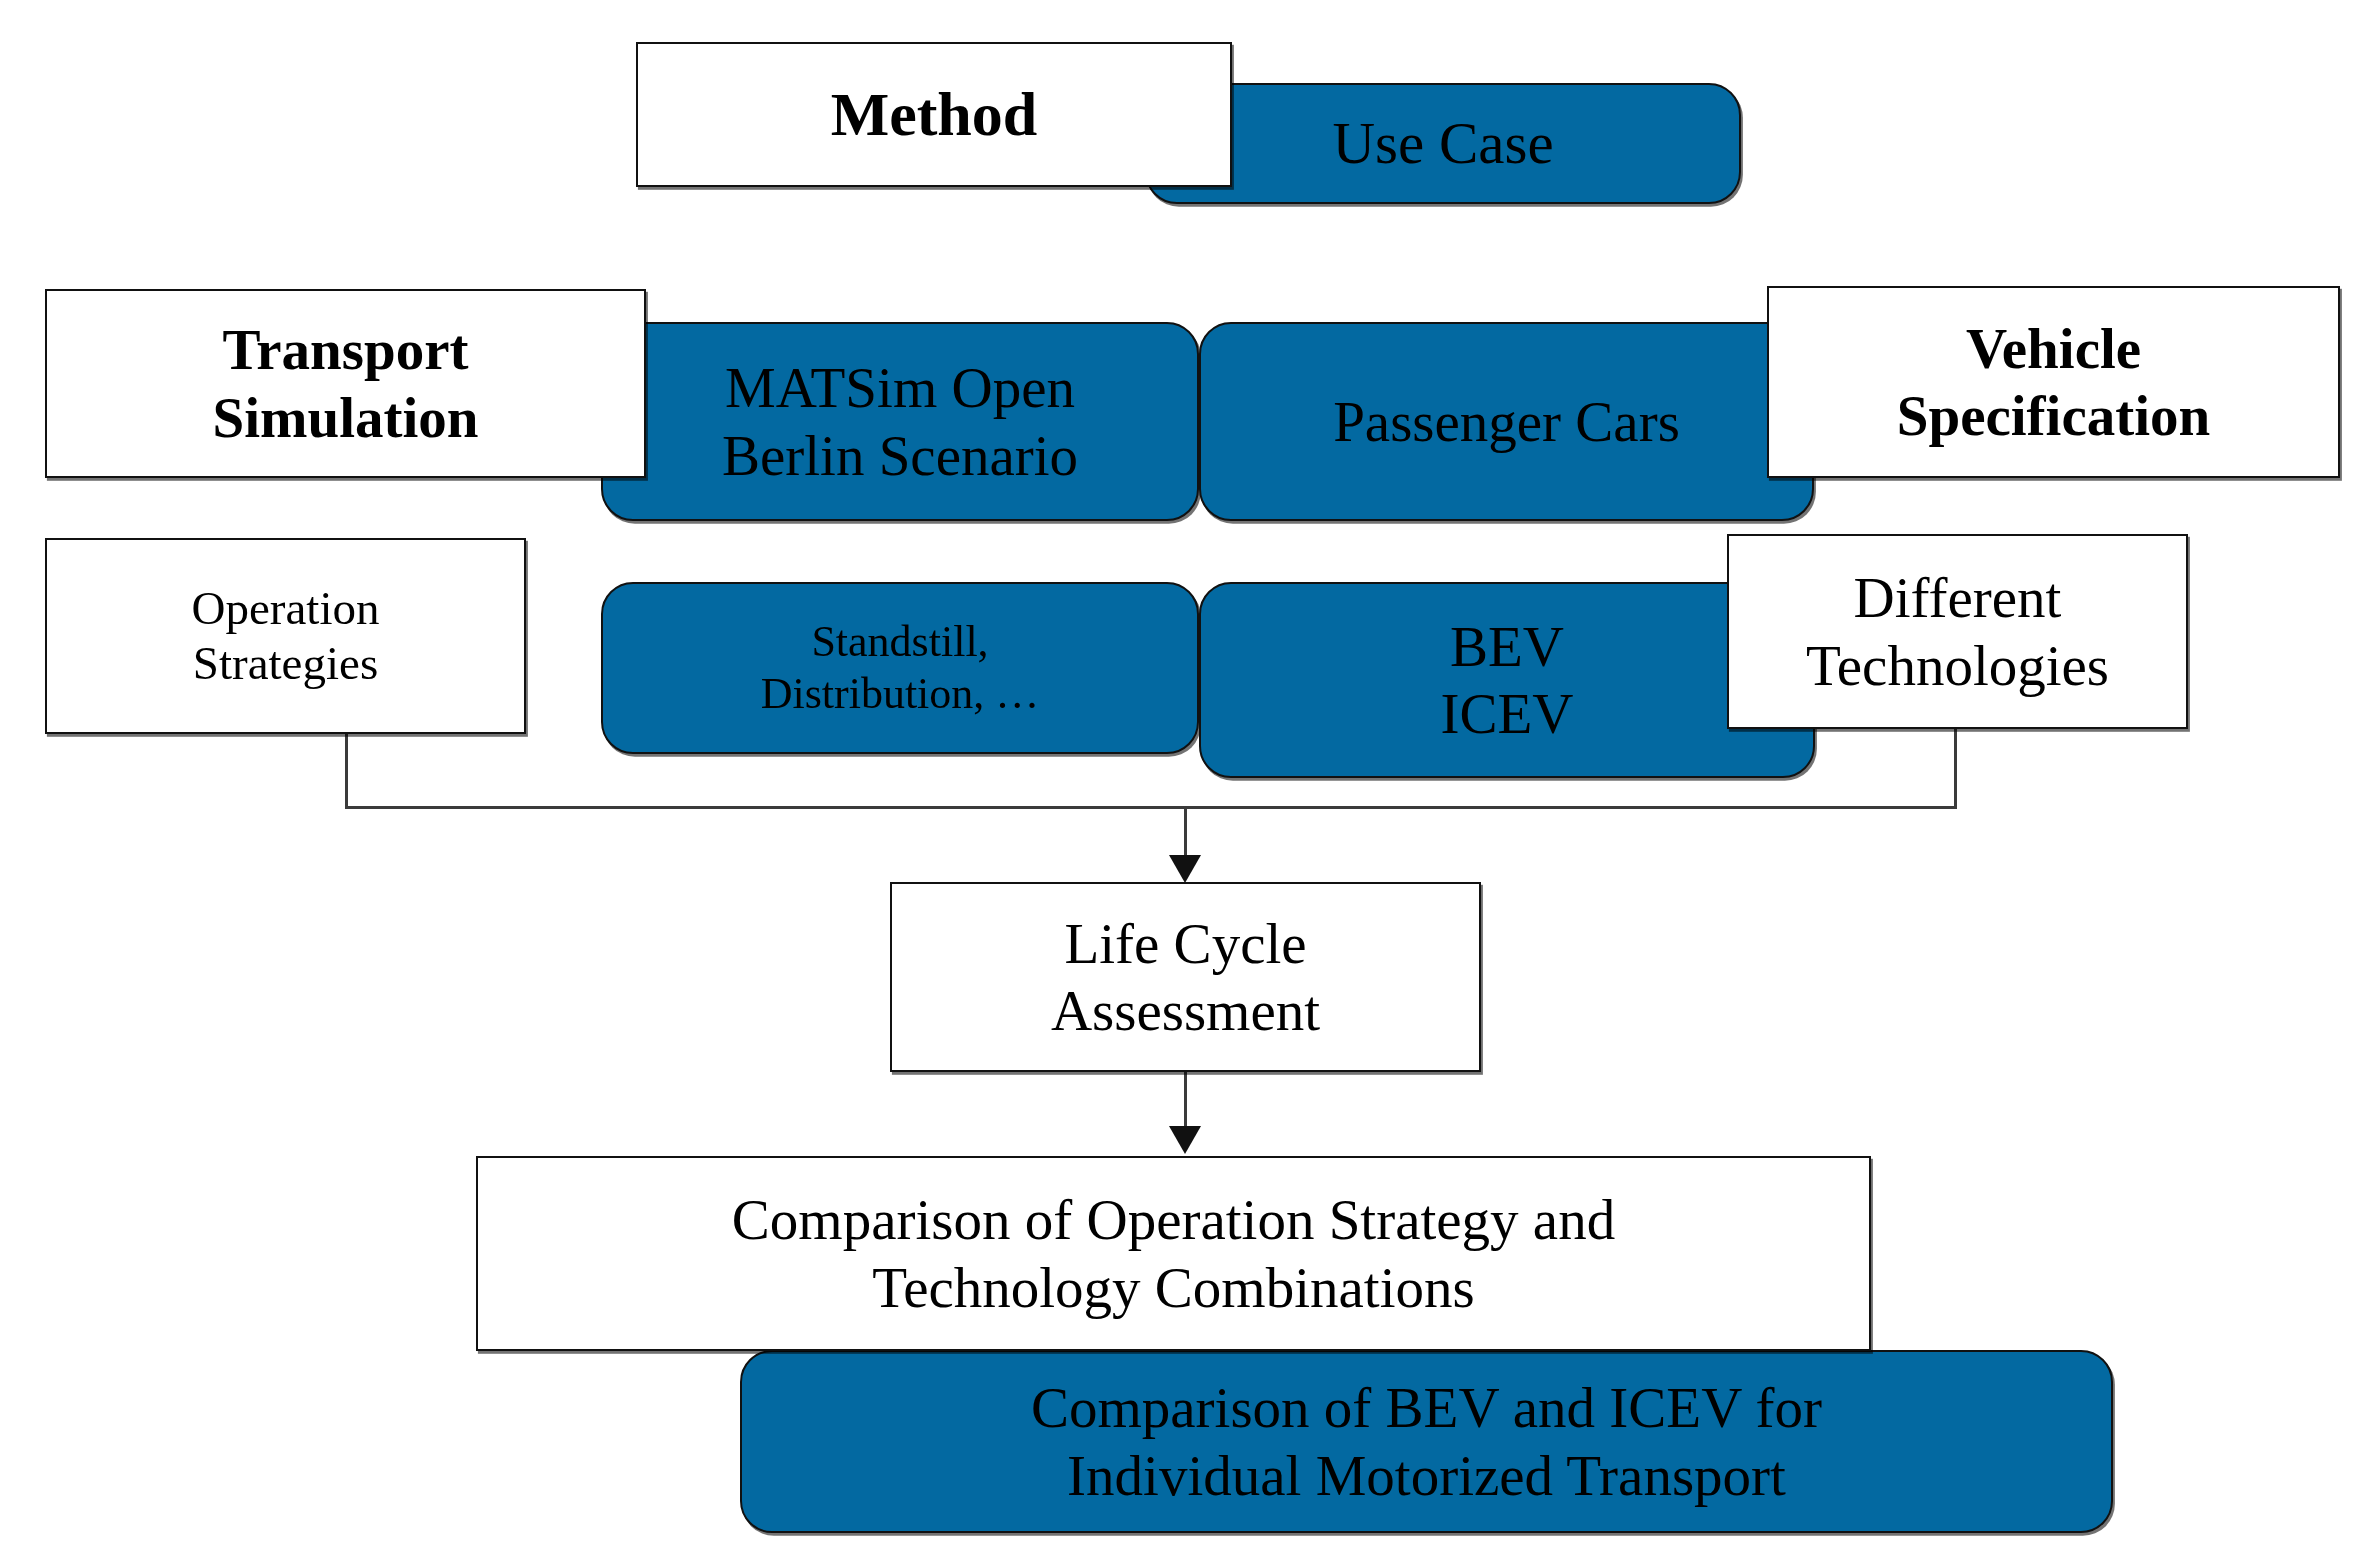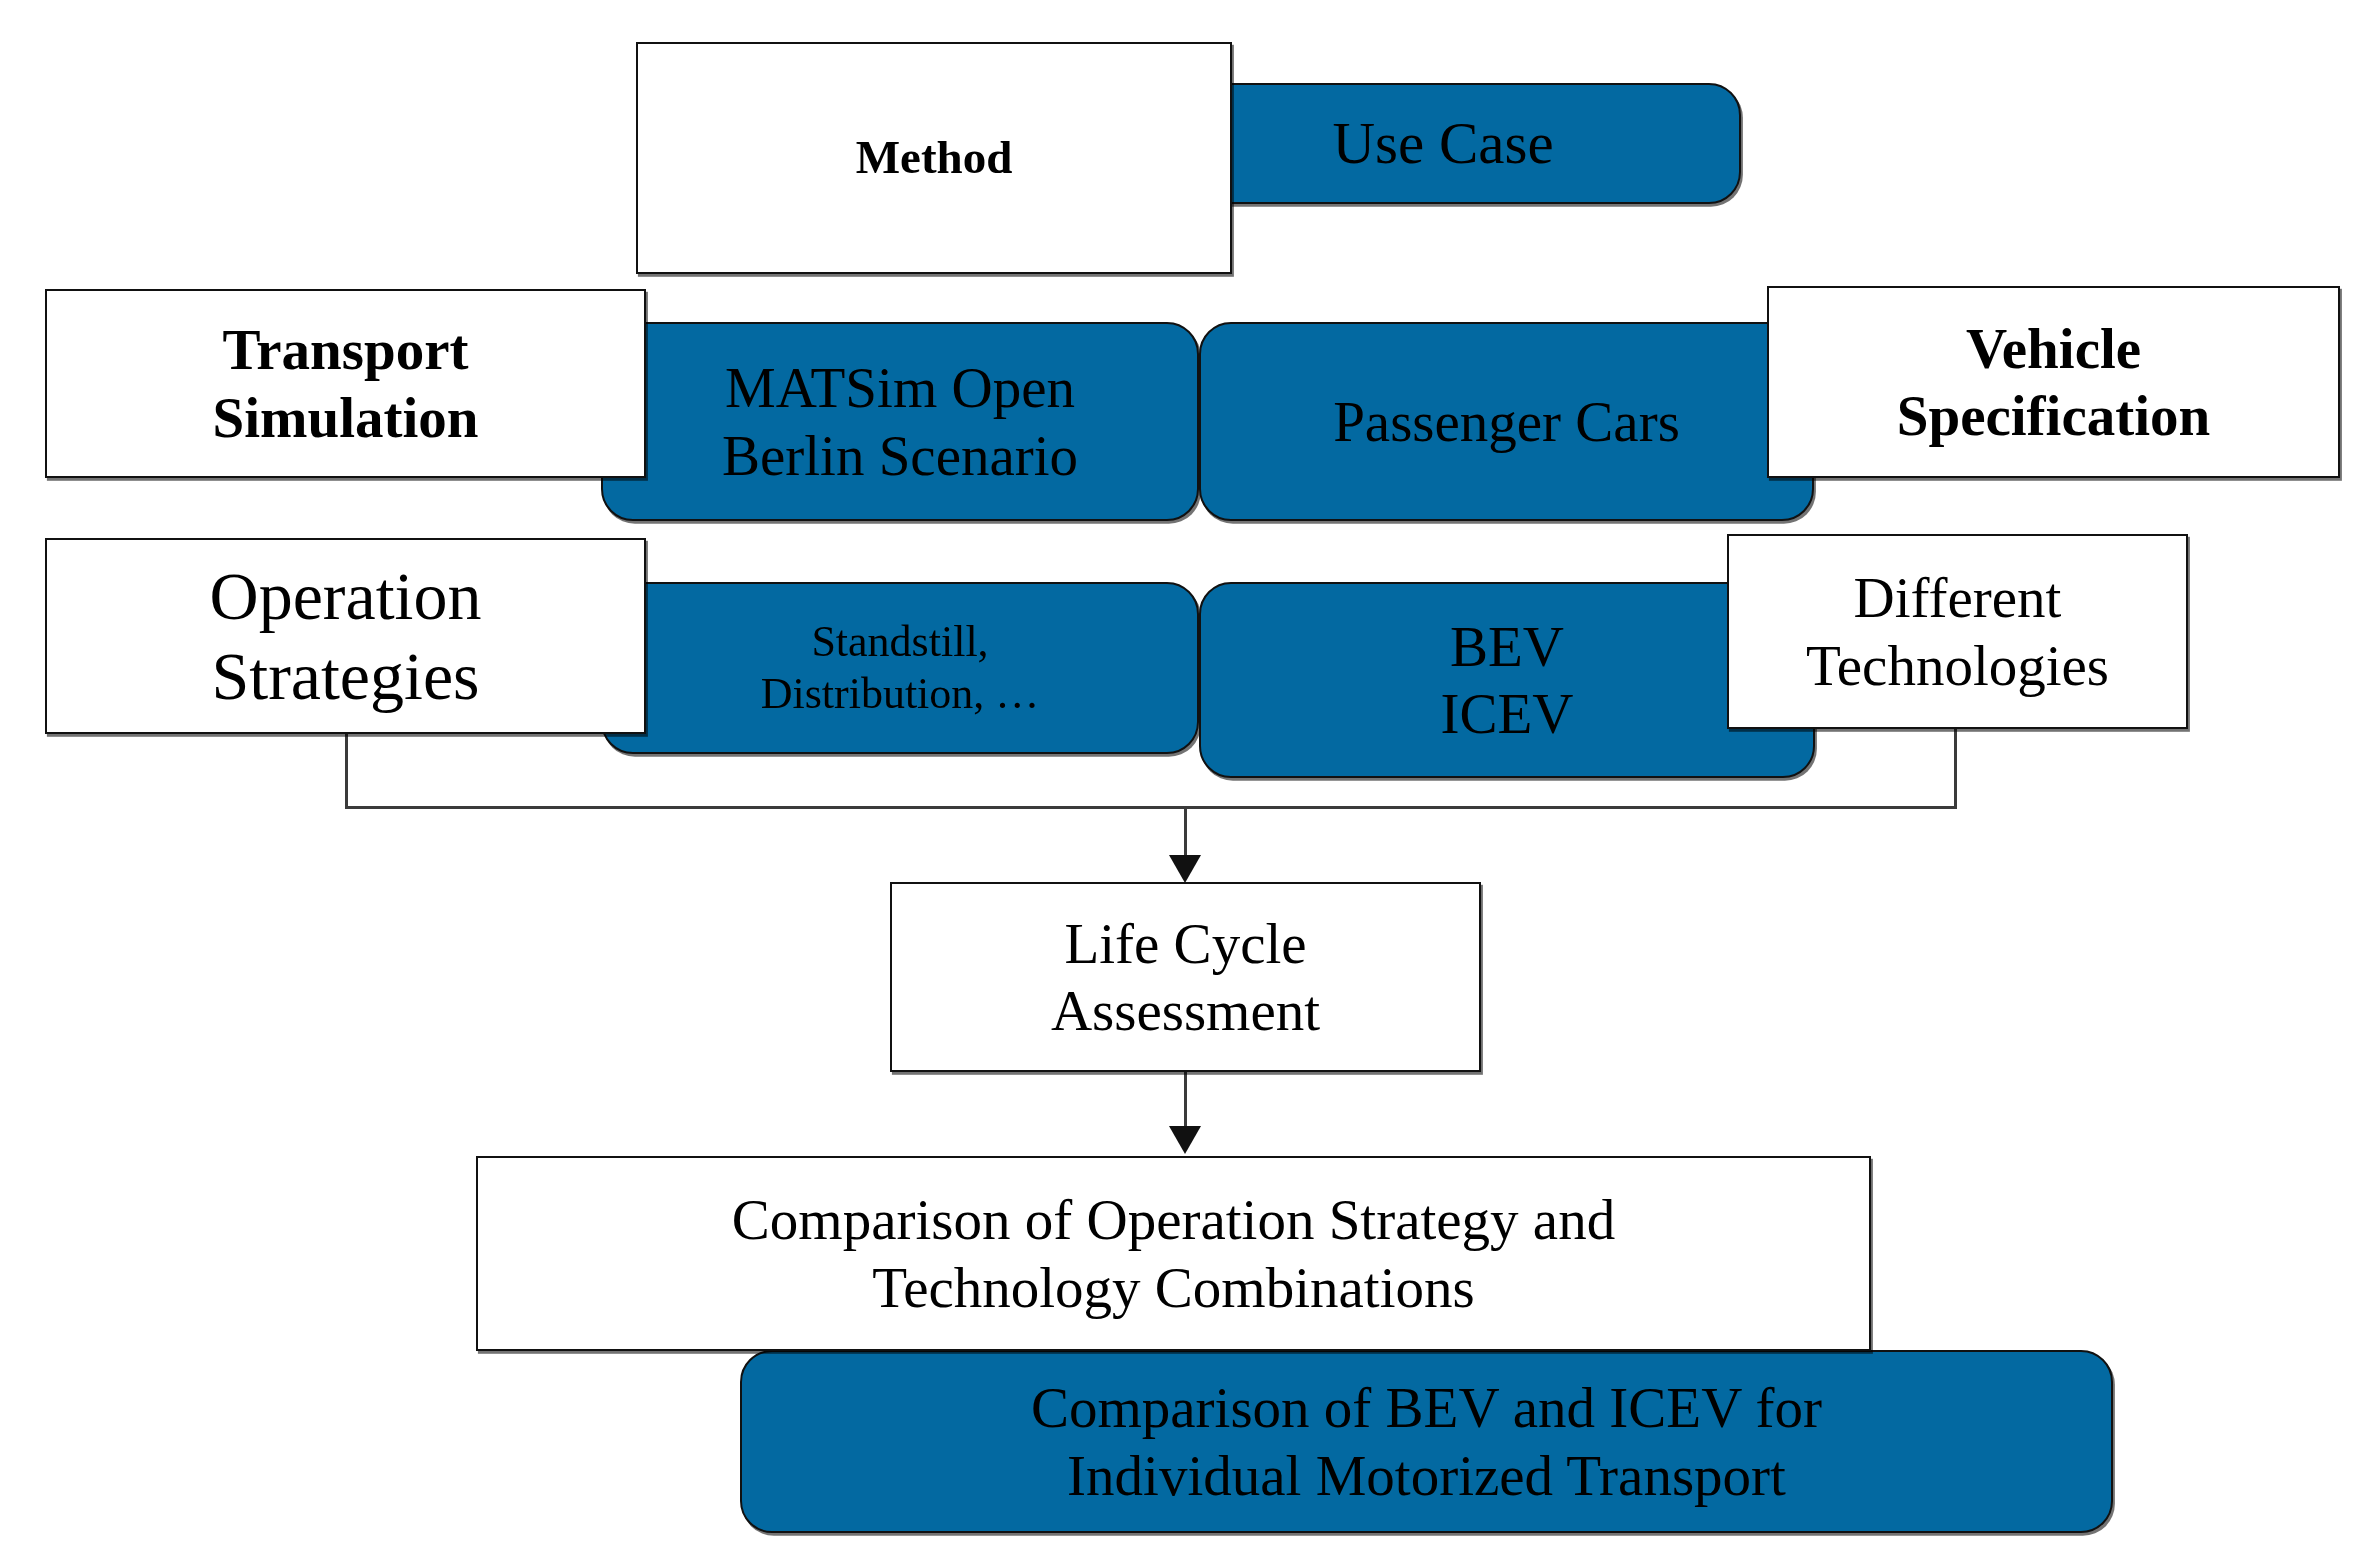--- a/index.html
+++ b/index.html
@@ -88,21 +88,21 @@
 </style>
 </head>
 <body>
 
 <div id="canvas">
 
   <div class="node usecase-node" style="left:1145px; top:83px; width:596px; height:121px; font-size:59px;">
     <span class="label">Use Case</span>
   </div>
 
-  <div class="node method-node bold" style="left:636px; top:42px; width:596px; height:232px; font-size:47px;">
+  <div class="node method-node bold" style="left:636px; top:42px; width:596px; height:145px; font-size:62px;">
     <span class="label">Method</span>
   </div>
 
   <div class="node usecase-node" style="left:601px; top:322px; width:598px; height:199px; font-size:57px;">
     <span class="label">MATSim Open
 Berlin Scenario</span>
   </div>
 
   <div class="node usecase-node" style="left:1199px; top:322px; width:615px; height:199px; font-size:57px;">
     <span class="label">Passenger Cars</span>
@@ -121,21 +121,21 @@
   <div class="node usecase-node" style="left:601px; top:582px; width:598px; height:172px; font-size:44px;">
     <span class="label">Standstill,
 Distribution, …</span>
   </div>
 
   <div class="node usecase-node" style="left:1199px; top:582px; width:616px; height:196px; font-size:57px;text-align:center;">
     <span class="label">BEV
 ICEV</span>
   </div>
 
-  <div class="node method-node" style="left:45px; top:538px; width:601px; height:196px; font-size:68px;">
+  <div class="node method-node" style="left:45px; top:538px; width:481px; height:196px; font-size:47px;">
     <span class="label">Operation
 Strategies</span>
   </div>
 
   <div class="node method-node" style="left:1727px; top:534px; width:461px; height:195px; font-size:57px;">
     <span class="label">Different
 Technologies</span>
   </div>
 
   <div class="line-v" style="left:345px; top:731px; height:78px;"></div>

